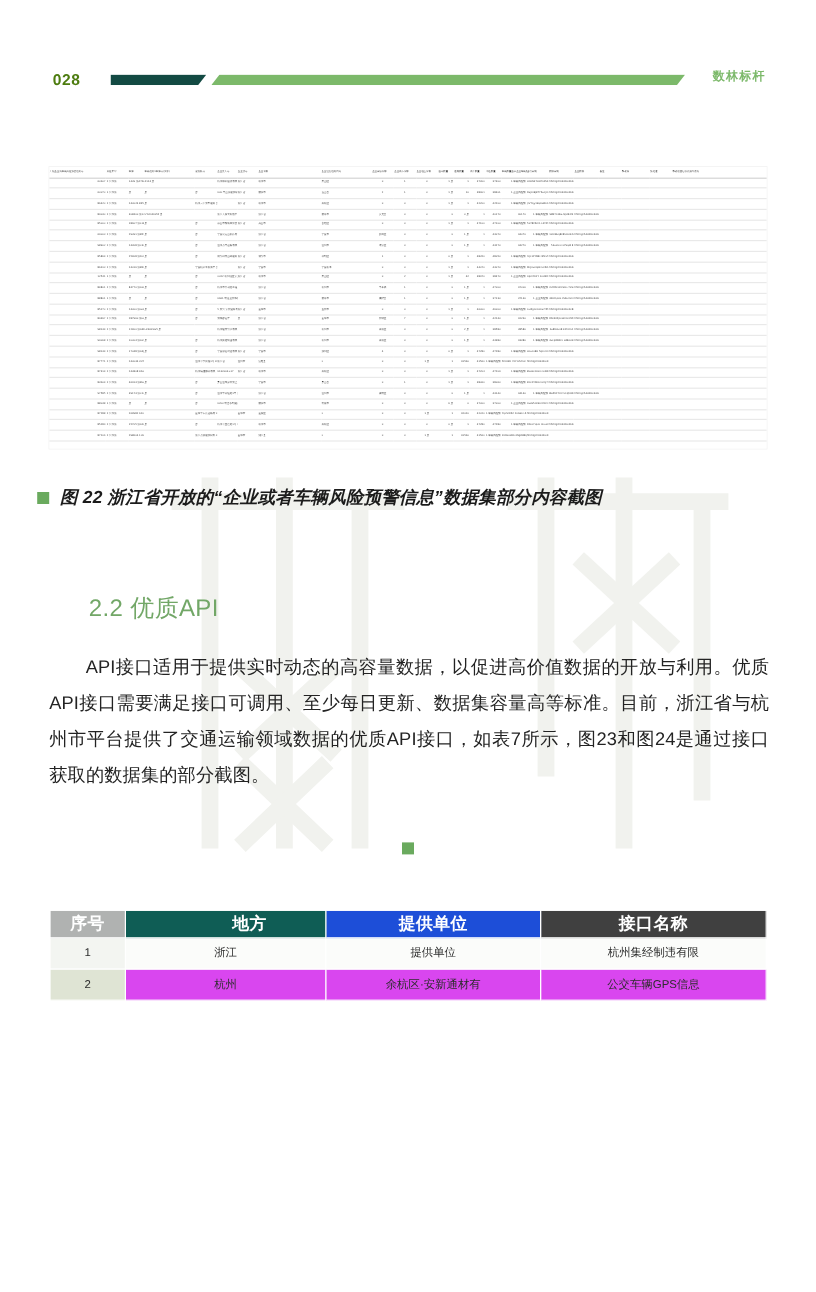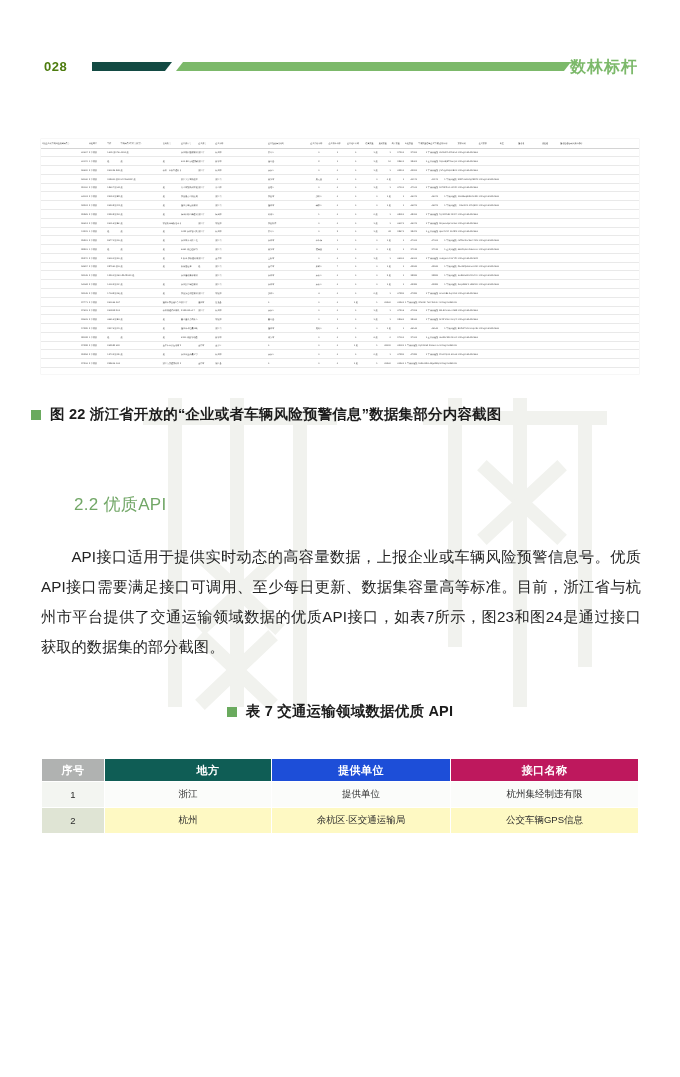--- a/index.html
+++ b/index.html
@@ -58,21 +58,21 @@
     top: 7px;
     width: 395px;
     height: 9px;
     background: #7cb96a;
     clip-path: polygon(7px 0, 100% 0, calc(100% - 7px) 100%, 0 100%);
   }
   #brand {
     position: absolute;
     right: 42px;
     top: 2px;
-    font-size: 16px;
+    font-size: 10px;
     font-weight: bold;
     color: #7cb96a;
     letter-spacing: 1px;
   }
 
   
   #figure22 {
     position: absolute;
     left: 41px;
     top: 139px;
@@ -145,29 +145,29 @@
     flex: none;
     display: inline-block;
   }
   .cap-text {
     font-size: 14.5px;
     font-weight: bold;
     color: #1c1c1c;
     letter-spacing: 0.2px;
     white-space: nowrap;
   }
-  #fig22-caption { left: 31px; top: 405px; }
+  #fig22-caption { left: 31px; top: 405px; font-style: italic; }
   #tab7-caption  { left: 0; top: 702px; width: 680px; justify-content: center; }
 
   
   #sec-heading {
     position: absolute;
     left: 74px;
     top: 493px;
-    font-size: 17px;
+    font-size: 20px;
     color: #72a767;
     font-weight: normal;
     z-index: 2;
     letter-spacing: 0.3px;
   }
   .para {
     position: absolute;
     left: 41px;
     width: 600px;
     font-size: 15.2px;
@@ -188,40 +188,40 @@
     top: 758px;
     width: 598px;
     z-index: 2;
     border-collapse: collapse;
     table-layout: fixed;
     font-size: 9px;
   }
   #table7 th {
     height: 22px;
     color: #ffffff;
-    font-size: 11px;
+    font-size: 14px;
     font-weight: bold;
     letter-spacing: 0.4px;
     padding: 0;
     border: 0.6px solid #ffffff;
   }
   #table7 th.h-idx  { background: #b0b2b1; width: 62px; }
   #table7 th.h-loc  { background: #0f5d55; width: 126px; padding-left: 40px; }
   #table7 th.h-unit { background: #1d4ed8; width: 178px; }
-  #table7 th.h-api  { background: #be185d; }
+  #table7 th.h-api  { background: #404040; }
   #table7 td {
     height: 25px;
     text-align: center;
     font-size: 9.5px;
     color: #2c2c2c;
     padding: 0;
     border: 0.6px solid #ffffff;
   }
   #table7 tr.r-odd  td { background: #fbfcfa; }
-  #table7 tr.r-even td { background: #fef9c3; }
+  #table7 tr.r-even td { background: #d946ef; }
   #table7 tr.r-odd td.idx  { background: #f3f5f1; }
   #table7 tr.r-even td.idx { background: #dfe4d4; }
 </style>
 </head>
 <body>
 
 <svg id="watermark" viewBox="0 0 680 1077" xmlns="http://www.w3.org/2000/svg">
   <g fill="none" stroke="#f1f2ee" stroke-width="14" stroke-linecap="square">
     <path d="M175 405 L175 700"></path>
     <path d="M237 405 L237 700"></path>
@@ -959,25 +959,24 @@
       </table>
     </div>
 </div>
 
 <div class="cap-line" id="fig22-caption">
   <span class="sq"></span>
   <span class="cap-text">图 22  浙江省开放的“企业或者车辆风险预警信息”数据集部分内容截图</span>
 </div>
 
 <div id="sec-heading">2.2 优质API</div>
-<p class="para" id="para1">API接口适用于提供实时动态的高容量数据，上报企业或车辆风险预警信息号。优质API接口需要满足接口可调用、至少每日更新、数据集容量高等标准。目前，浙江省与杭州市平台提供了交通运输领域数据的优质API接口，如表7所示，图23和图24是通过接口获取的数据集的部分截图。</p>
+<p class="para" id="para1">API接口适用于提供实时动态的高容量数据，以促进高价值数据的开放与利用。优质API接口需要满足接口可调用、至少每日更新、数据集容量高等标准。目前，浙江省与杭州市平台提供了交通运输领域数据的优质API接口，如表7所示，图23和图24是通过接口获取的数据集的部分截图。</p>
 
 <div class="cap-line" id="tab7-caption">
   <span class="sq"></span>
-  <span class="cap-text">表 7   交通运输领域数据优质 API</span>
 </div>
 
 <table id="table7">
   <thead>
     <tr>
       <th class="h-idx">序号</th>
       <th class="h-loc">地方</th>
       <th class="h-unit">提供单位</th>
       <th class="h-api">接口名称</th>
     </tr>
@@ -985,17 +984,17 @@
   <tbody id="table7-body">
       <tr class="r-odd">
         <td class="idx">1</td>
         <td>浙江</td>
         <td>提供单位</td>
         <td>杭州集经制违有限</td>
       </tr>
       <tr class="r-even">
         <td class="idx">2</td>
         <td>杭州</td>
-        <td>余杭区·区交通运输局</td>
+        <td>余杭区·安新通材有</td>
         <td>公交车辆GPS信息</td>
       </tr>
     </tbody>
 </table>
 
 </body></html>

